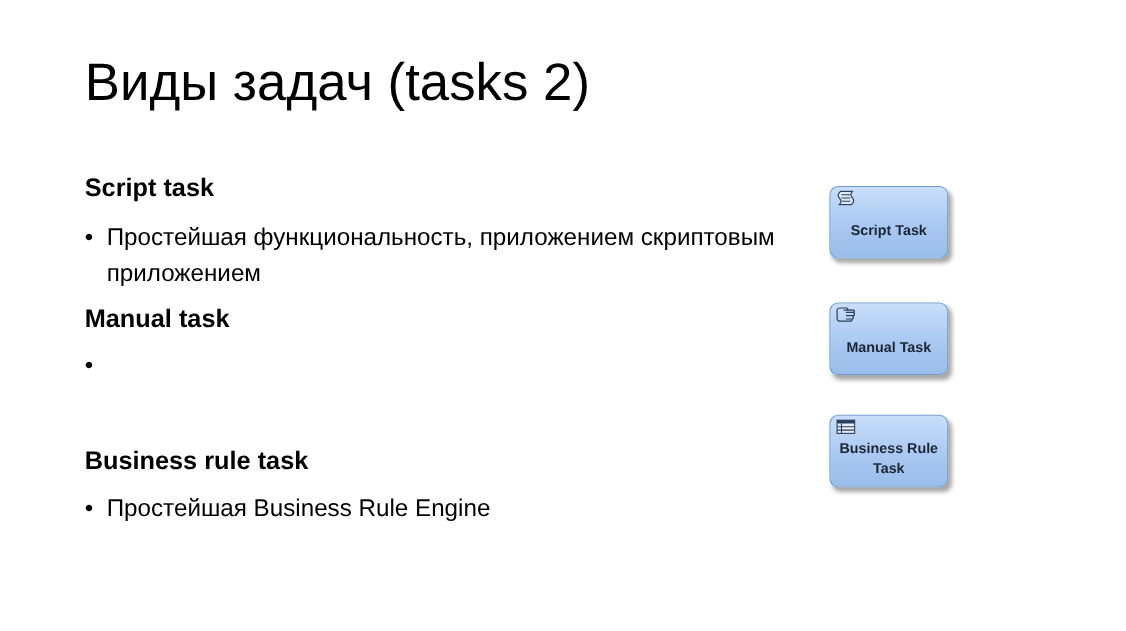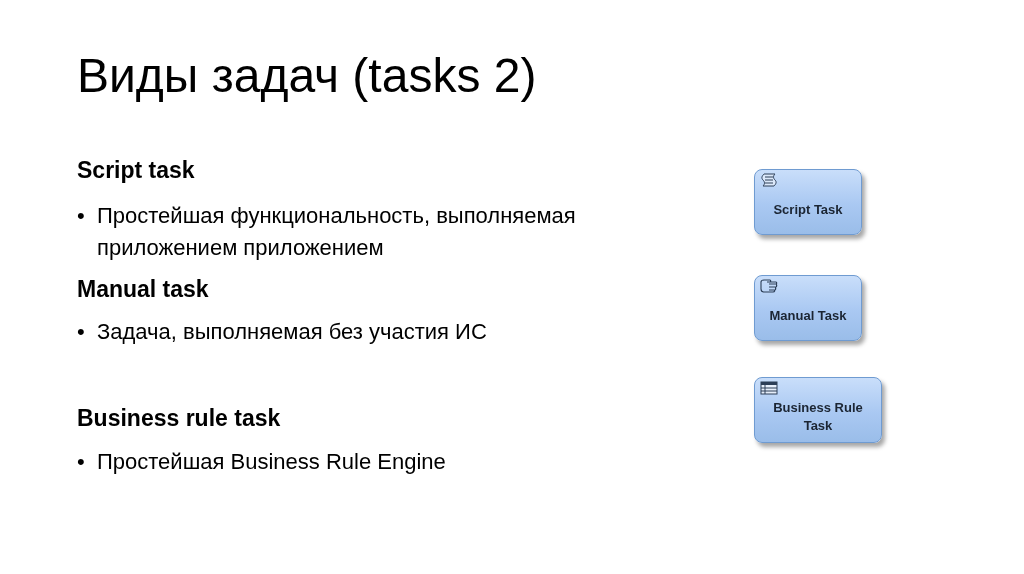--- a/index.html
+++ b/index.html
@@ -80,39 +80,38 @@
       position: absolute;
       left: 5px;
       top: 3px;
       width: 18px;
       height: 14px;
     }
     #box-script { left: 754px; top: 169px; }
     #box-script .label { top: 31px; }
     #box-manual { left: 754px; top: 275px; }
     #box-manual .label { top: 31px; }
-    #box-business { left: 754px; top: 377px; padding-left: 20px; }
+    #box-business { left: 754px; top: 377px; }
     #box-business .label { top: 21px; }
   </style>
 </head>
 <body>
 
 <h1 class="title">Виды задач (tasks 2)</h1>
 
 <div class="content">
   <div id="h1" class="heading">Script task</div>
   <div id="b1" class="bullet" style="width:620px;">
     <span class="dot">•</span>
-    <span>Простейшая функциональность, выполняемая приложением приложением</span>
+    <span>Простейшая функциональность, приложением скриптовым приложением</span>
   </div>
 
   <div id="h2" class="heading">Manual task</div>
   <div id="b2" class="bullet" style="width:620px;">
     <span class="dot">•</span>
-    <span>Задача, выполняемая без участия ИС</span>
   </div>
 
   <div id="h3" class="heading">Business rule task</div>
   <div id="b3" class="bullet" style="width:620px;">
     <span class="dot">•</span>
     <span>Простейшая Business Rule Engine</span>
   </div>
 </div>
 
 <div id="box-script" class="task-box">

